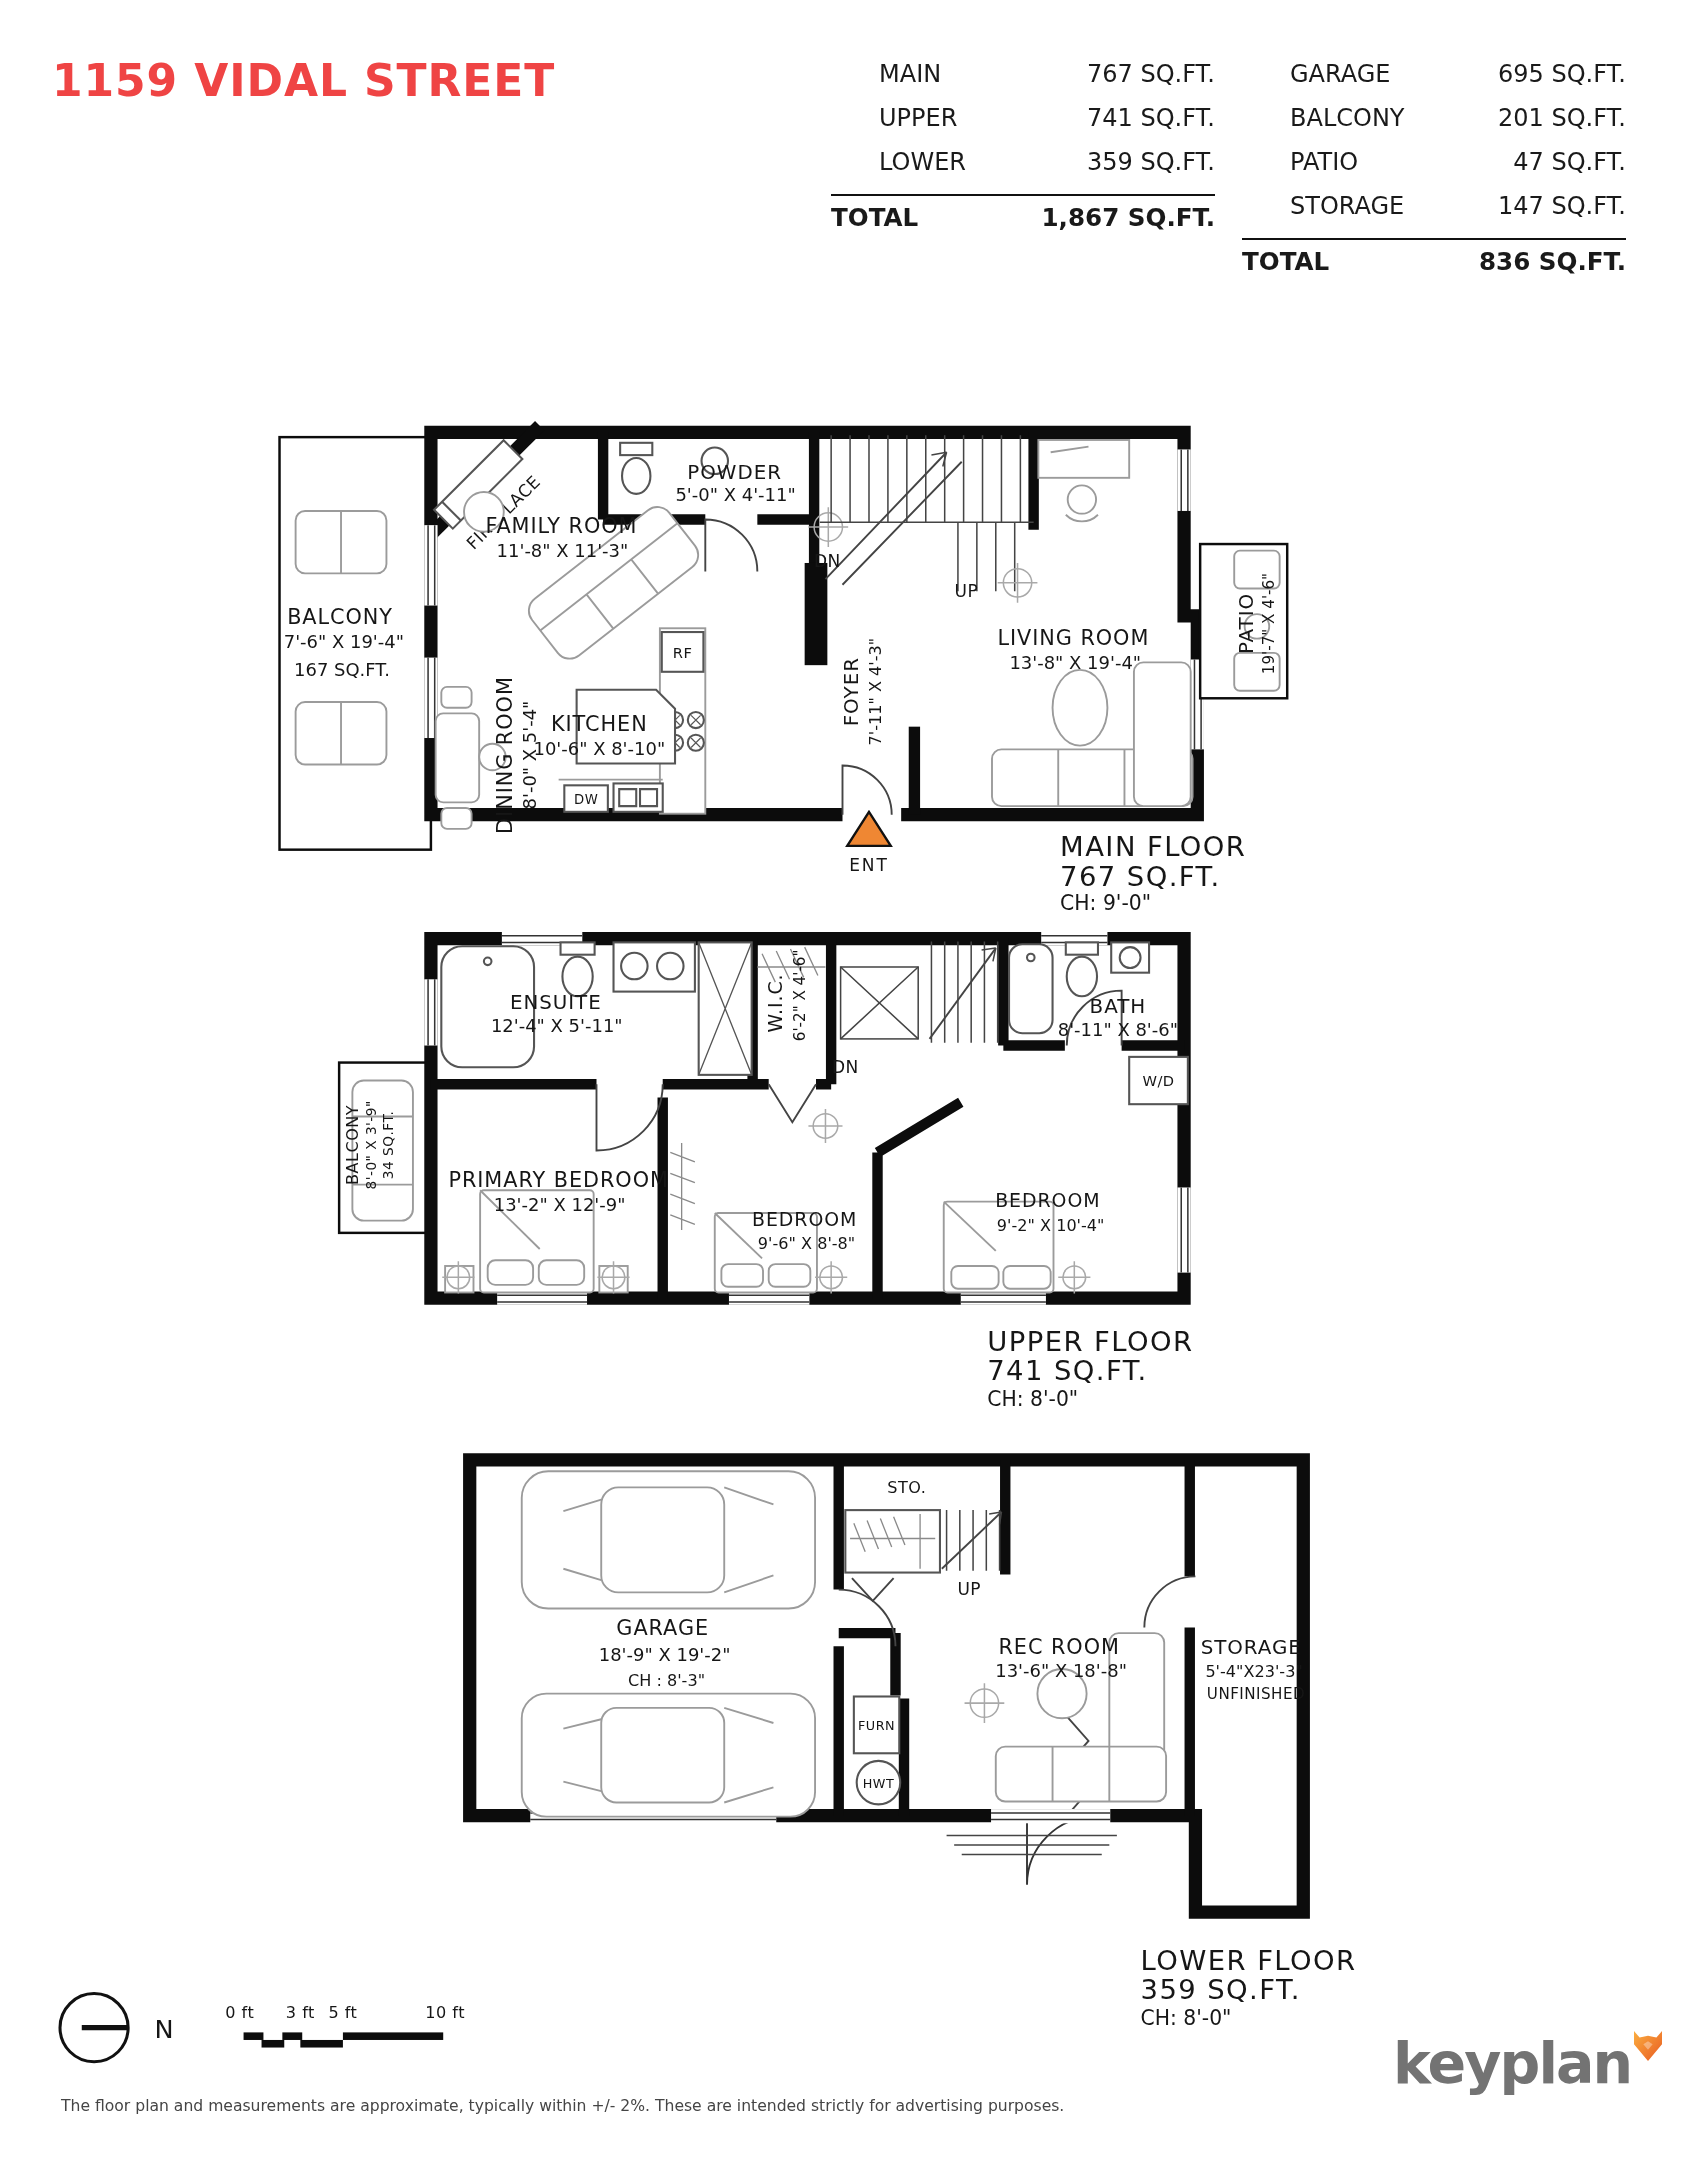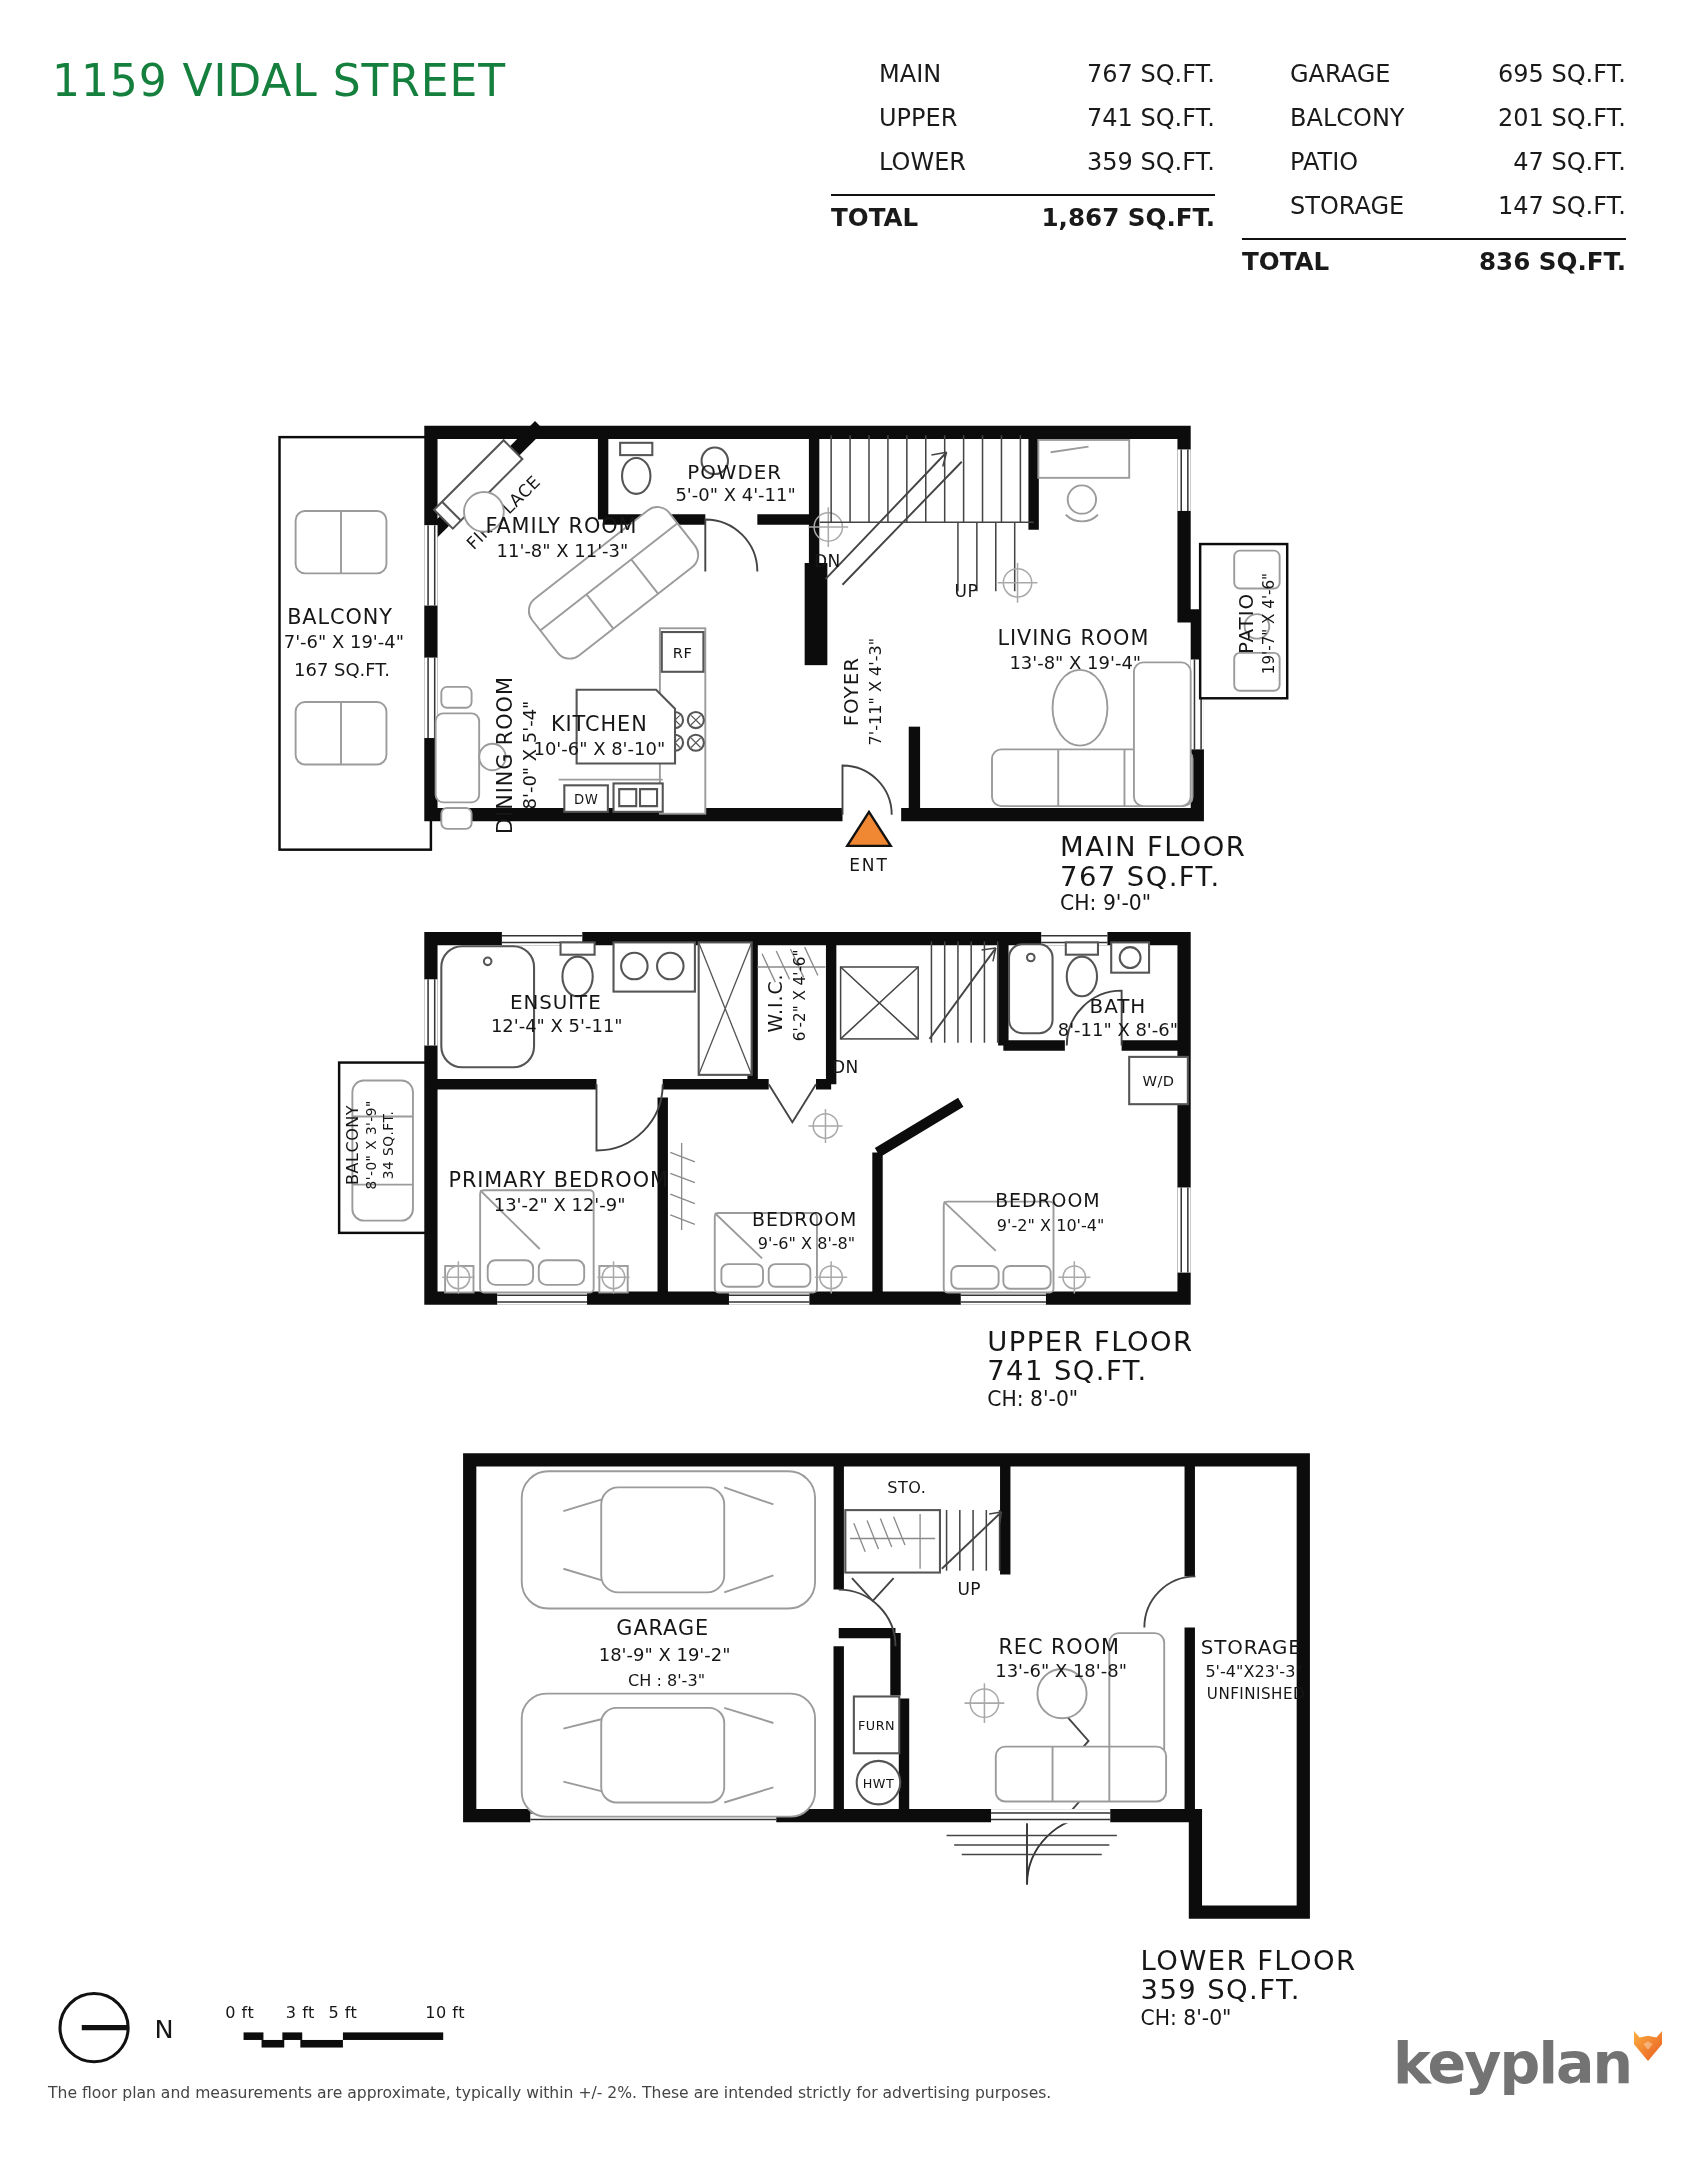--- a/index.html
+++ b/index.html
@@ -1,20 +1,20 @@
 <!DOCTYPE html>
 <html style="font-size:15px"><head>
 <meta charset="utf-8">
 <style>
   html,body{margin:0;padding:0;background:#fff;}
   .page{position:relative;width:1685px;height:2180px;background:#fff;overflow:hidden;
         font-family:"DejaVu Sans","Liberation Sans",sans-serif;color:#161616;}
   .abs{position:absolute;}
   
-  .addr1{font-size:44px;font-weight:400;letter-spacing:0.9px;color:#15803d;}
+  .addr1{font-size:44px;font-weight:700;letter-spacing:0.9px;color:#ef4444;}
   .addr2{font-size:31px;font-weight:400;letter-spacing:0.9px;color:#111;margin-top:5.7px;}
   .tbl{width:384px;font-size:24px;color:#1a1a1a;}
   .trow{display:flex;justify-content:space-between;height:44px;align-items:flex-start;margin-left:48px;}
   .tdiv{border-top:2.8px solid #111;margin:1.9px 0 7.6px 0;}
   .ttot{display:flex;justify-content:space-between;font-weight:700;font-size:24.6px;gap:8px;}
   
   svg text{font-family:"DejaVu Sans","Liberation Sans",sans-serif;fill:#161616;}
   .wall{stroke:#0c0c0c;stroke-width:14;fill:none;}
   .iwall{stroke:#0c0c0c;stroke-width:11;fill:none;}
   .thinw{stroke:#0c0c0c;stroke-width:2.6;fill:#fff;}
@@ -26,21 +26,21 @@
   .wrect{fill:#fff;}
   .light{stroke:#a9a9a9;stroke-width:1.6;fill:none;}
   .hang{stroke:#8a8a8a;stroke-width:1.4;fill:none;}
   .rm{font-size:22px;text-anchor:middle;letter-spacing:1px;}
   .dm{font-size:19px;text-anchor:middle;}
   .sm{font-size:15.5px;text-anchor:middle;letter-spacing:.5px;}
   .ttl{font-size:29px;letter-spacing:1.5px;}
   .ct{font-size:21.5px;}
   
   .disc{font-size:15.6px;line-height:1.6;color:#454545;}
-  .disc p{margin:3px;}
+  .disc p{margin:16px;}
   .logo{display:flex;align-items:flex-start;}
   .logo-text{font-size:57px;font-weight:700;letter-spacing:-1.9px;color:#737373;line-height:1;}
 </style>
 </head>
 <body>
 
 <div class="page">
 
   <div class="abs" style="left:52px;top:55px;">
     <div class="addr1">1159 VIDAL STREET</div>

